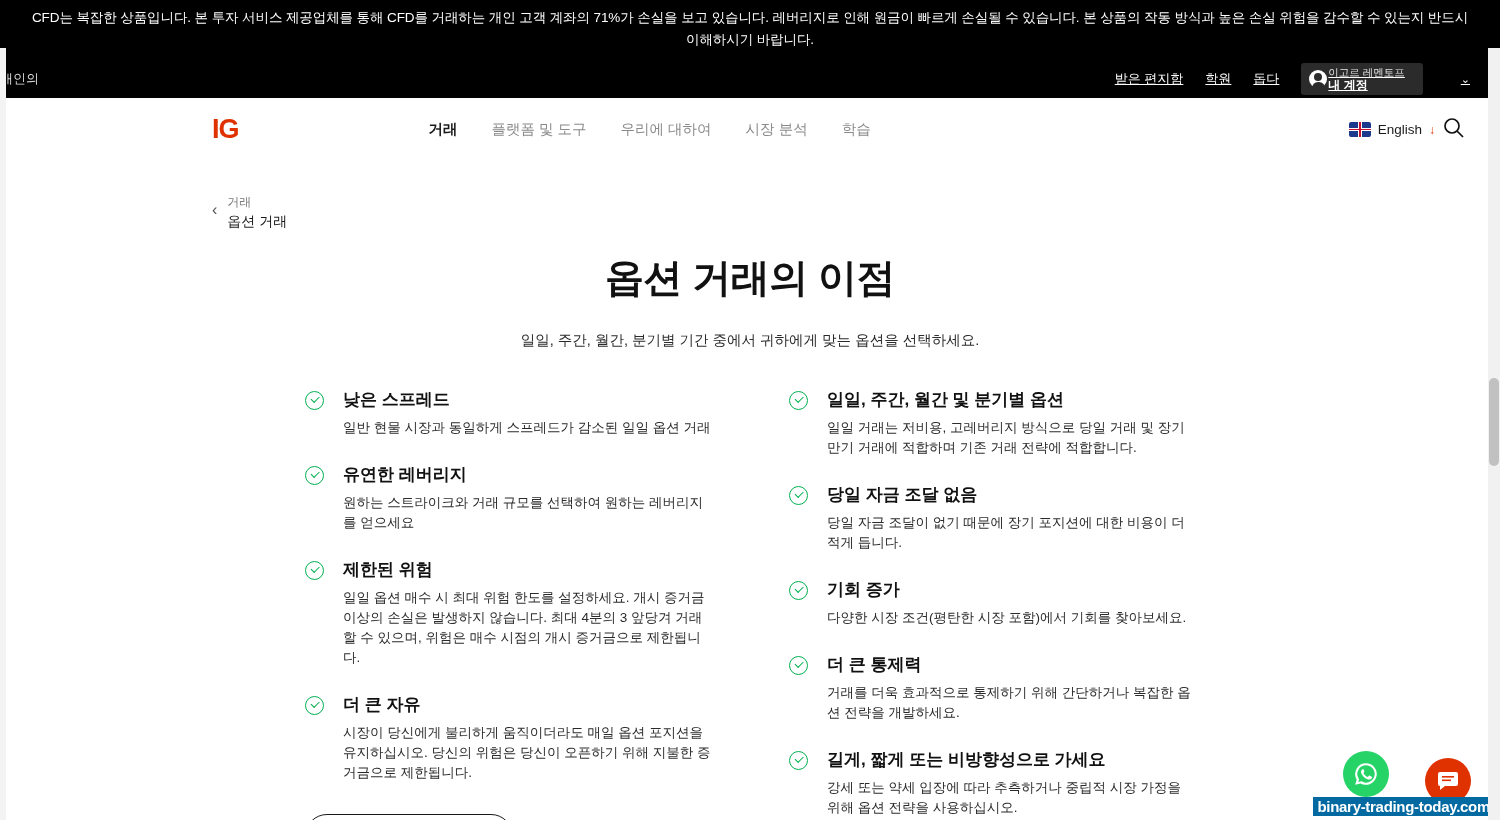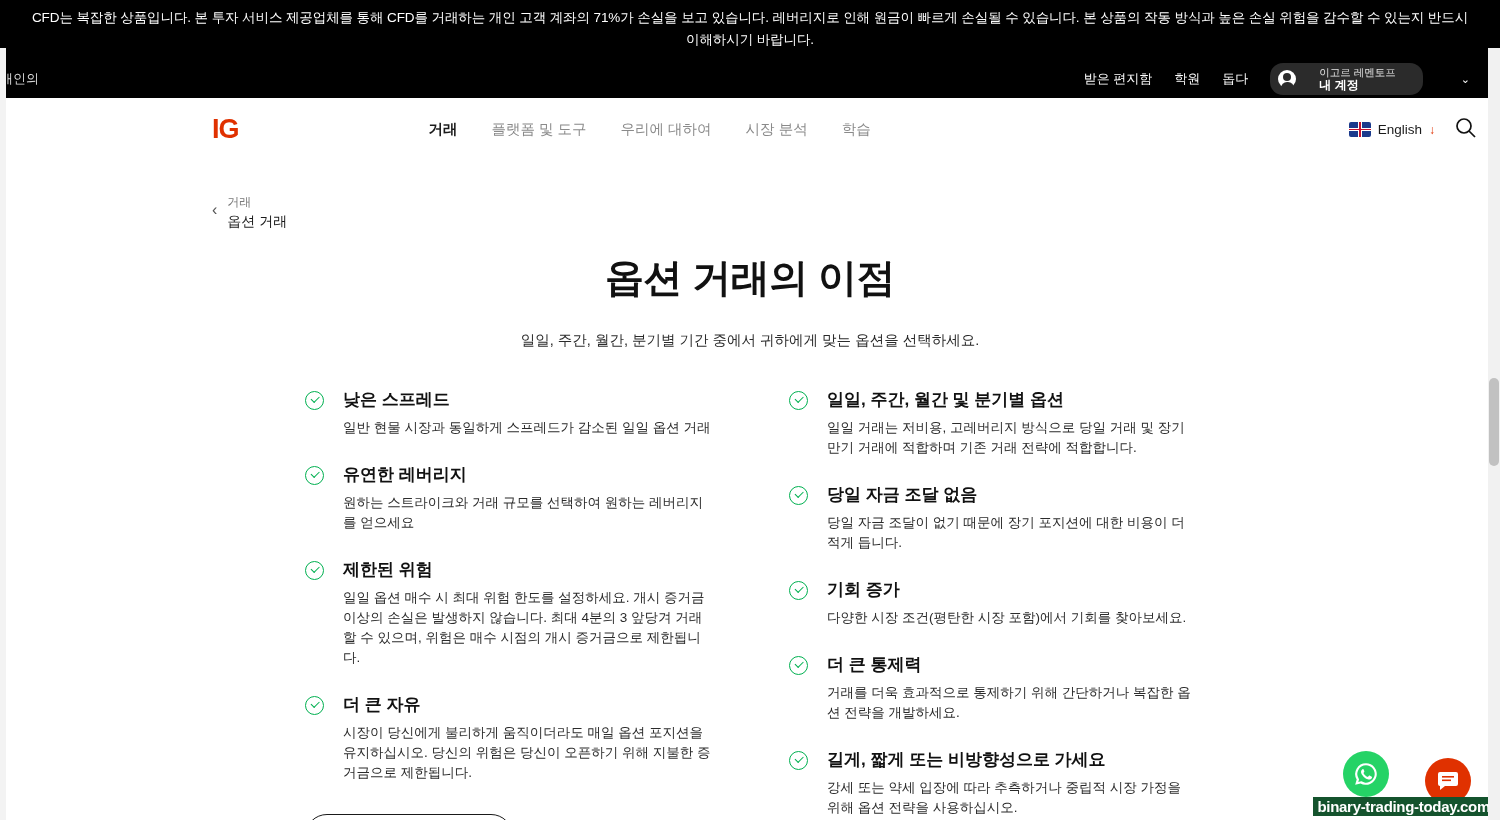--- a/index.html
+++ b/index.html
@@ -36,27 +36,28 @@
     font-size: 13px;
   }
   .util-right {
     margin-left: auto;
     display: flex;
     align-items: center;
     gap: 22px;
     color: #ffffff;
     font-size: 13px;
     padding-right: 16px;
+    text-decoration: underline;
   }
   .util-link { color:#ffffff; font-size:13px; cursor:pointer; }
   .account-wrap {
-    display: flex; align-items: center; gap: 23px;
+    display: flex; align-items: center; gap: 1px;
     background: #2b2b2b;
-    padding: 4px 27px 4px 8px;
-    border-radius: 13px;
+    padding: 4px 18px 4px 8px;
+    border-radius: 3px;
     position: relative;
   }
   .acct-avatar {
     width: 18px; height: 18px; border-radius: 50%;
     background: #ffffff; position: relative; flex: none;
   }
   .acct-avatar:before {
     content:""; position:absolute; left:5px; top:3px;
     width:8px; height:8px; border-radius:50%; background:#2b2b2b;
   }
@@ -94,22 +95,22 @@
     font-size: 14.5px;
     color: #8a8a8a;
     cursor: pointer;
     white-space: nowrap;
   }
   .nav-link.active { color: #1a1a1a; font-weight: bold; }
   .nav-right {
     margin-left: auto;
     display: flex;
     align-items: center;
-    gap: 20px;
-    padding-right: 24px;
+    gap: 8px;
+    padding-right: 36px;
     justify-content: space-between;
   }
   .lang {
     display: flex; align-items: center; gap: 7px;
     font-size: 13.5px; color: #1a1a1a; cursor: pointer;
   }
   .flag {
     width: 22px; height: 15px; border-radius: 2px;
     background:
       linear-gradient(to bottom, transparent 40%, #ffffff 40%, #ffffff 60%, transparent 60%),
@@ -211,21 +212,21 @@
   }
   .fab-whatsapp { background: #25d366; left: 1343px; top: 751px; }
   .fab-chat { background: #e03100; left: 1425px; top: 758px; }
 
   .watermark {
     position: absolute;
     right: 6px; bottom: 4px;
     font-size: 15px;
     font-weight: bold;
     color: #ffffff;
-    background: #14532d;
+    background: #0369a1;
     padding: 1px 4px;
     letter-spacing: -0.3px;
   }
 
   
   .scrollbar-track {
     position: absolute; right: 0; top: 48px; width: 12px; bottom: 0;
     background: #f1f1f1;
   }
   .scrollbar-thumb {

